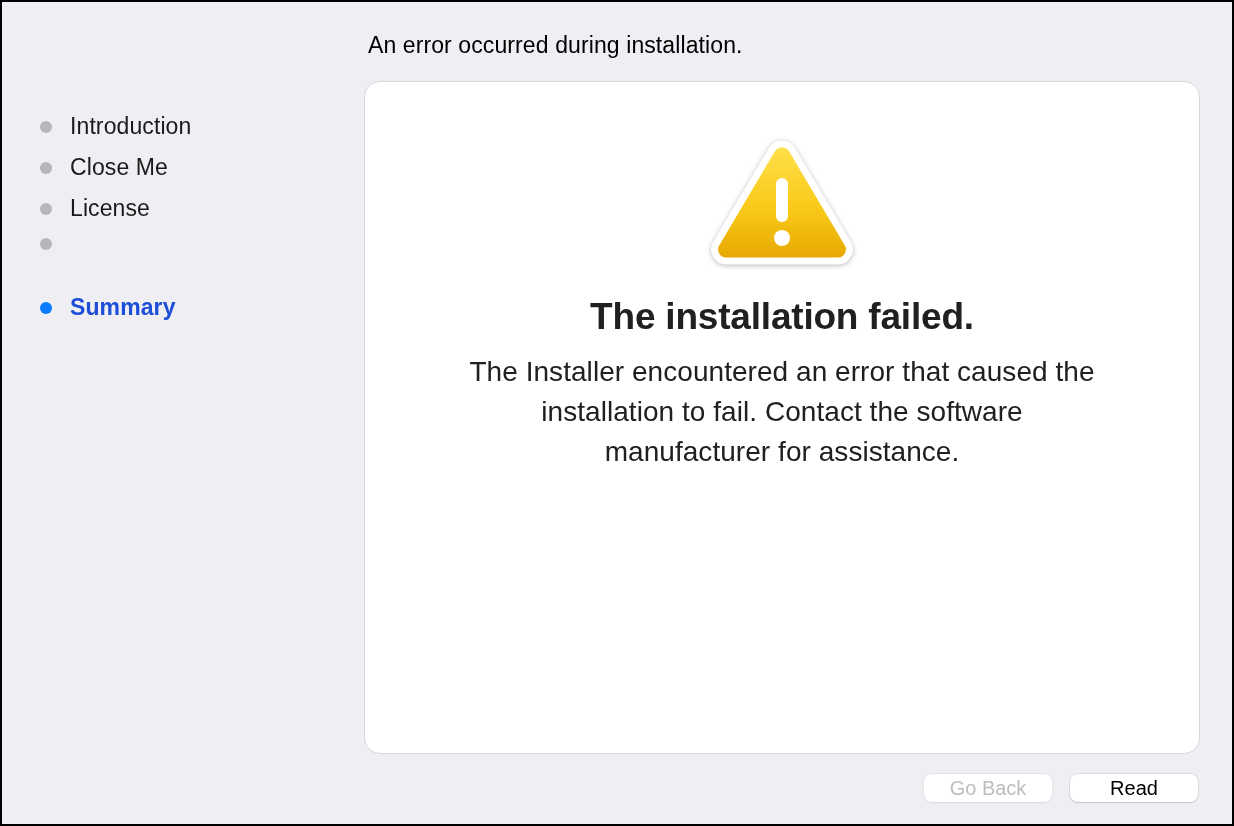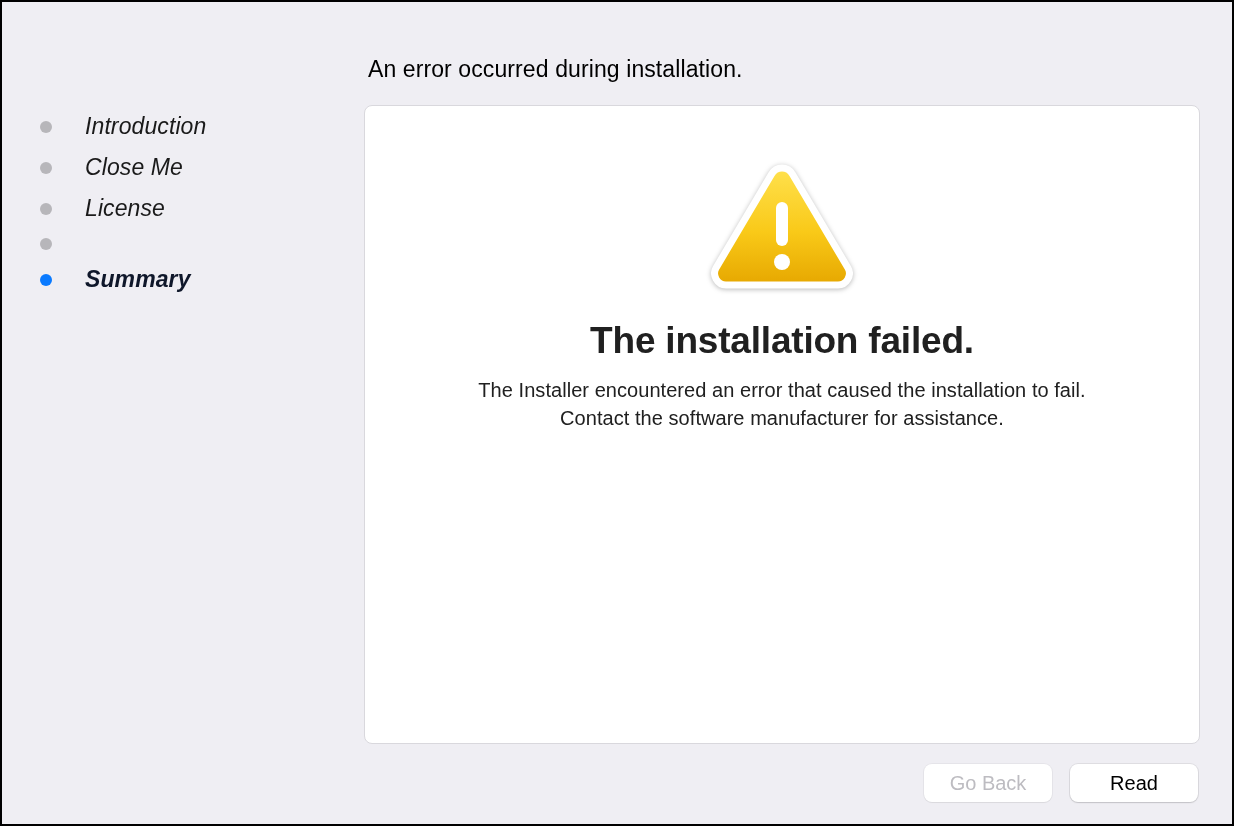--- a/index.html
+++ b/index.html
@@ -30,89 +30,87 @@
   }
   .sidebar {
     width: 330px;
     flex: 0 0 330px;
     padding-top: 80px;
     padding-left: 6px;
   }
   .step {
     display: flex;
     align-items: center;
-    gap: 33px;
+    gap: 18px;
     padding: 9px 0;
     font-size: 23px;
     color: #1a1a1a;
     letter-spacing: 0.1px;
-    font-style: italic;
   }
   .step .bullet {
     width: 12px; height: 12px;
     border-radius: 50%;
     background: #b7b6ba;
     flex: 0 0 auto;
   }
-  .step.active { font-weight: 700; color: #0f172a; }
+  .step.active { font-weight: 700; color: #1d4ed8; margin-top: 28px; }
   .step.active .bullet { background: #0a7aff; }
   .step .label { line-height: 1; }
   .main-col {
     flex: 1 1 auto;
     display: flex;
     flex-direction: column;
     min-width: 0;
   }
   .header-text {
     font-size: 23px;
     color: #000;
     padding: 6px 0 22px 4px;
     letter-spacing: 0.1px;
-    margin-top: 24px;
   }
   .panel {
     flex: 1 1 auto;
     background: #fff;
     border: 1px solid #d9d8dd;
-    border-radius: 8px;
+    border-radius: 16px;
     display: flex;
     flex-direction: column;
     align-items: center;
     padding-top: 56px;
   }
   .warning-icon {
     filter: drop-shadow(0 1.5px 2.5px rgba(0,0,0,0.28));
     margin-bottom: 26px;
   }
   .error-title {
     font-size: 37px;
     font-weight: 700;
     color: #202020;
     letter-spacing: -0.2px;
     margin-bottom: 14px;
     text-align: center;
   }
   .error-body {
-    font-size: 20px;
+    font-size: 28px;
     color: #202020;
     text-align: center;
     line-height: 1.42;
     max-width: 640px;
     letter-spacing: 0.05px;
   }
   .button-row {
     display: flex;
     justify-content: flex-end;
     gap: 18px;
     padding-top: 20px;
     padding-right: 2px;
   }
   .btn {
     min-width: 128px;
-    height: 38px;
+    height: 28px;
     border-radius: 8px;
     border: none;
     background: #fff;
     font-size: 20px;
     font-family: inherit;
     box-shadow: 0 0 0 1px rgba(0,0,0,0.07), 0 1px 1.5px rgba(0,0,0,0.12);
     color: #000;
     padding: 0 18px;
     cursor: default;
   }

